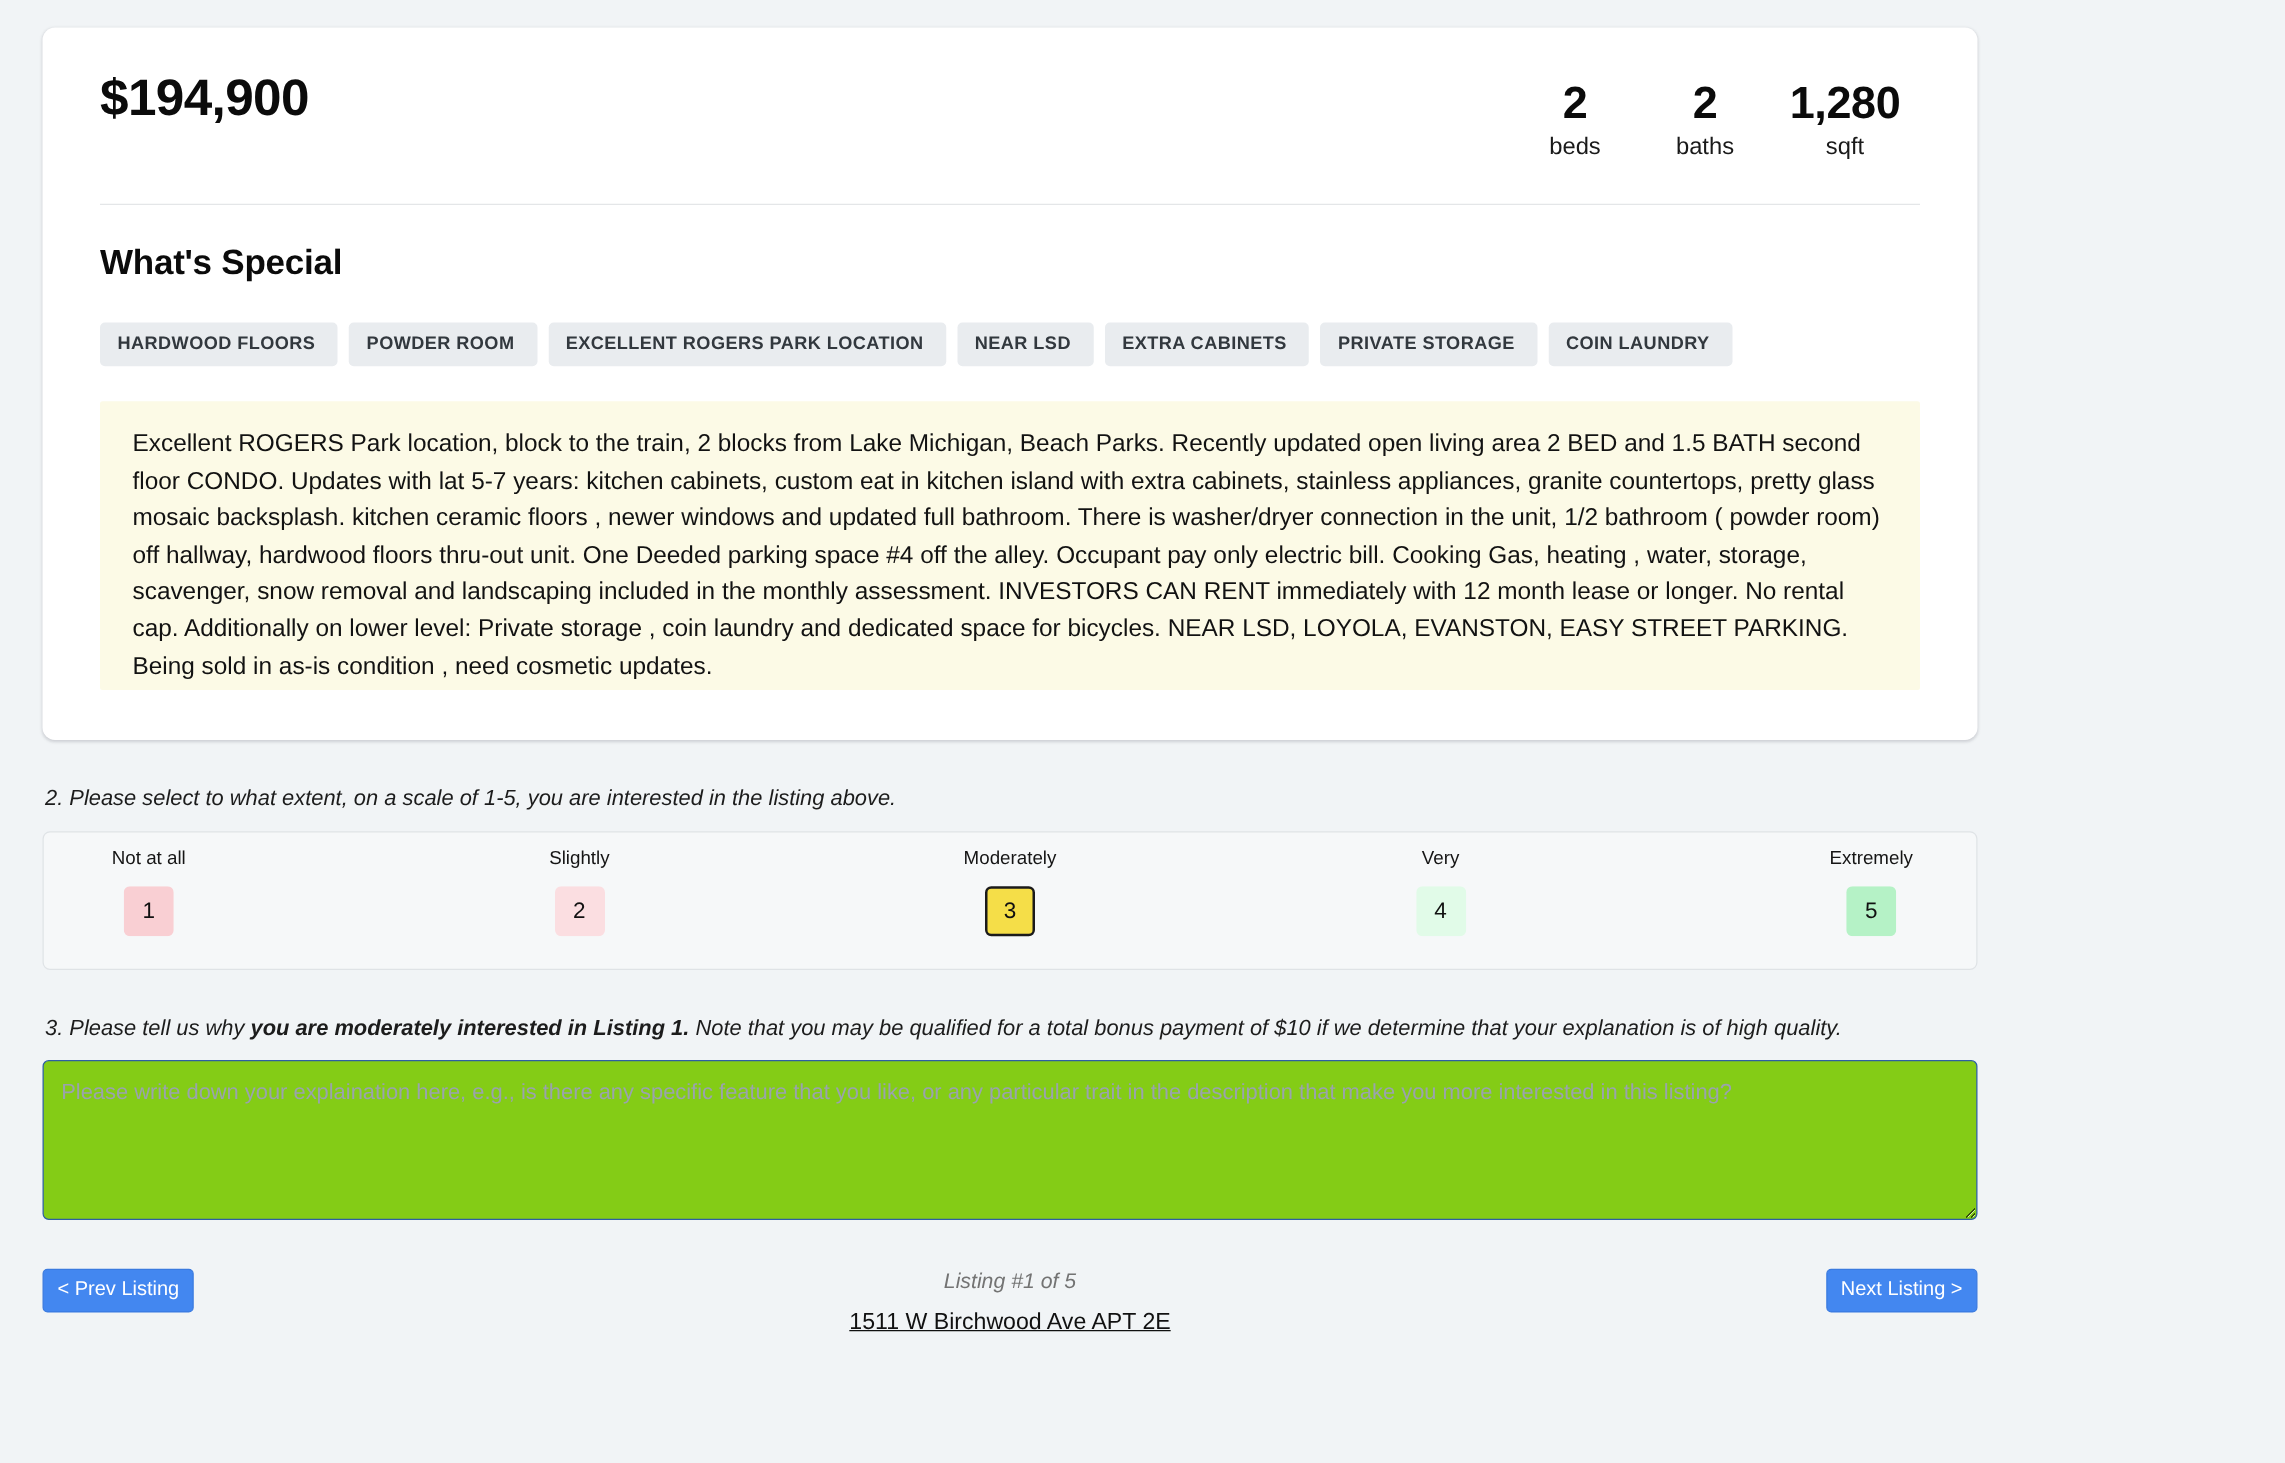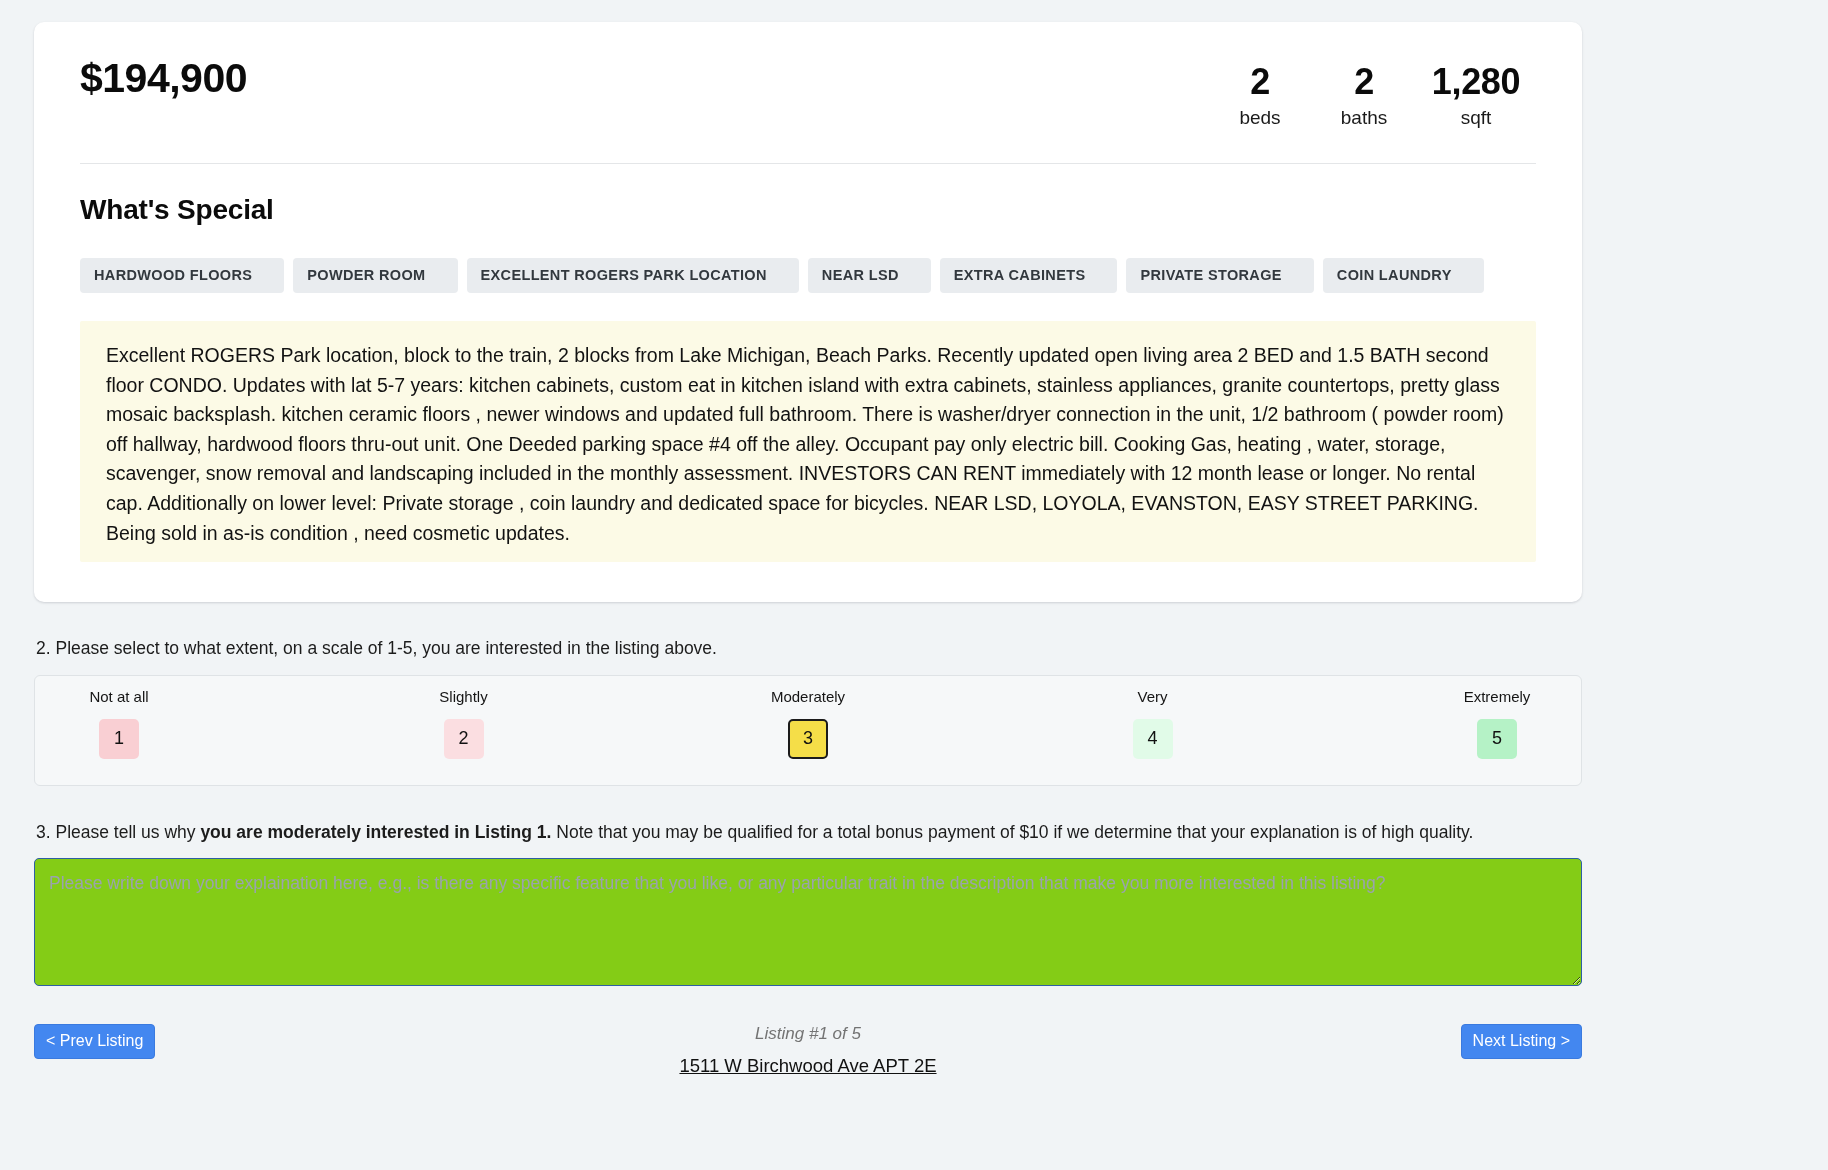--- a/index.html
+++ b/index.html
@@ -94,41 +94,42 @@
     flex-wrap: wrap;
     gap: 9px;
     margin-bottom: 28px;
   }
   .tag {
     background: #e9ecef;
     color: #32383e;
     font-size: 14.5px;
     font-weight: 700;
     letter-spacing: 0.35px;
-    padding: 9px 32px 9px 14px;
+    padding: 9px 18px 9px 14px;
     border-radius: 4px;
     white-space: nowrap;
     line-height: 1.15;
   }
 
   .description {
     background: #fcfae6;
-    padding: 20px 26px 14px 26px;
+    padding: 20px 26px 4px 26px;
     font-size: 19.5px;
     line-height: 1.52;
     color: #121212;
     border-radius: 2px;
   }
 
   
   .question {
     font-size: 17.5px;
     color: #1c1c1c;
     margin: 34px 0 14px 2px;
     line-height: 1.4;
+    font-style: italic;
   }
   .question b { font-weight: 700; }
 
   .scale-box {
     background: #f6f8f9;
     border: 1px solid #dfe3e6;
     border-radius: 6px;
     padding: 12px 36px 26px 36px;
     display: flex;
     justify-content: space-between;

